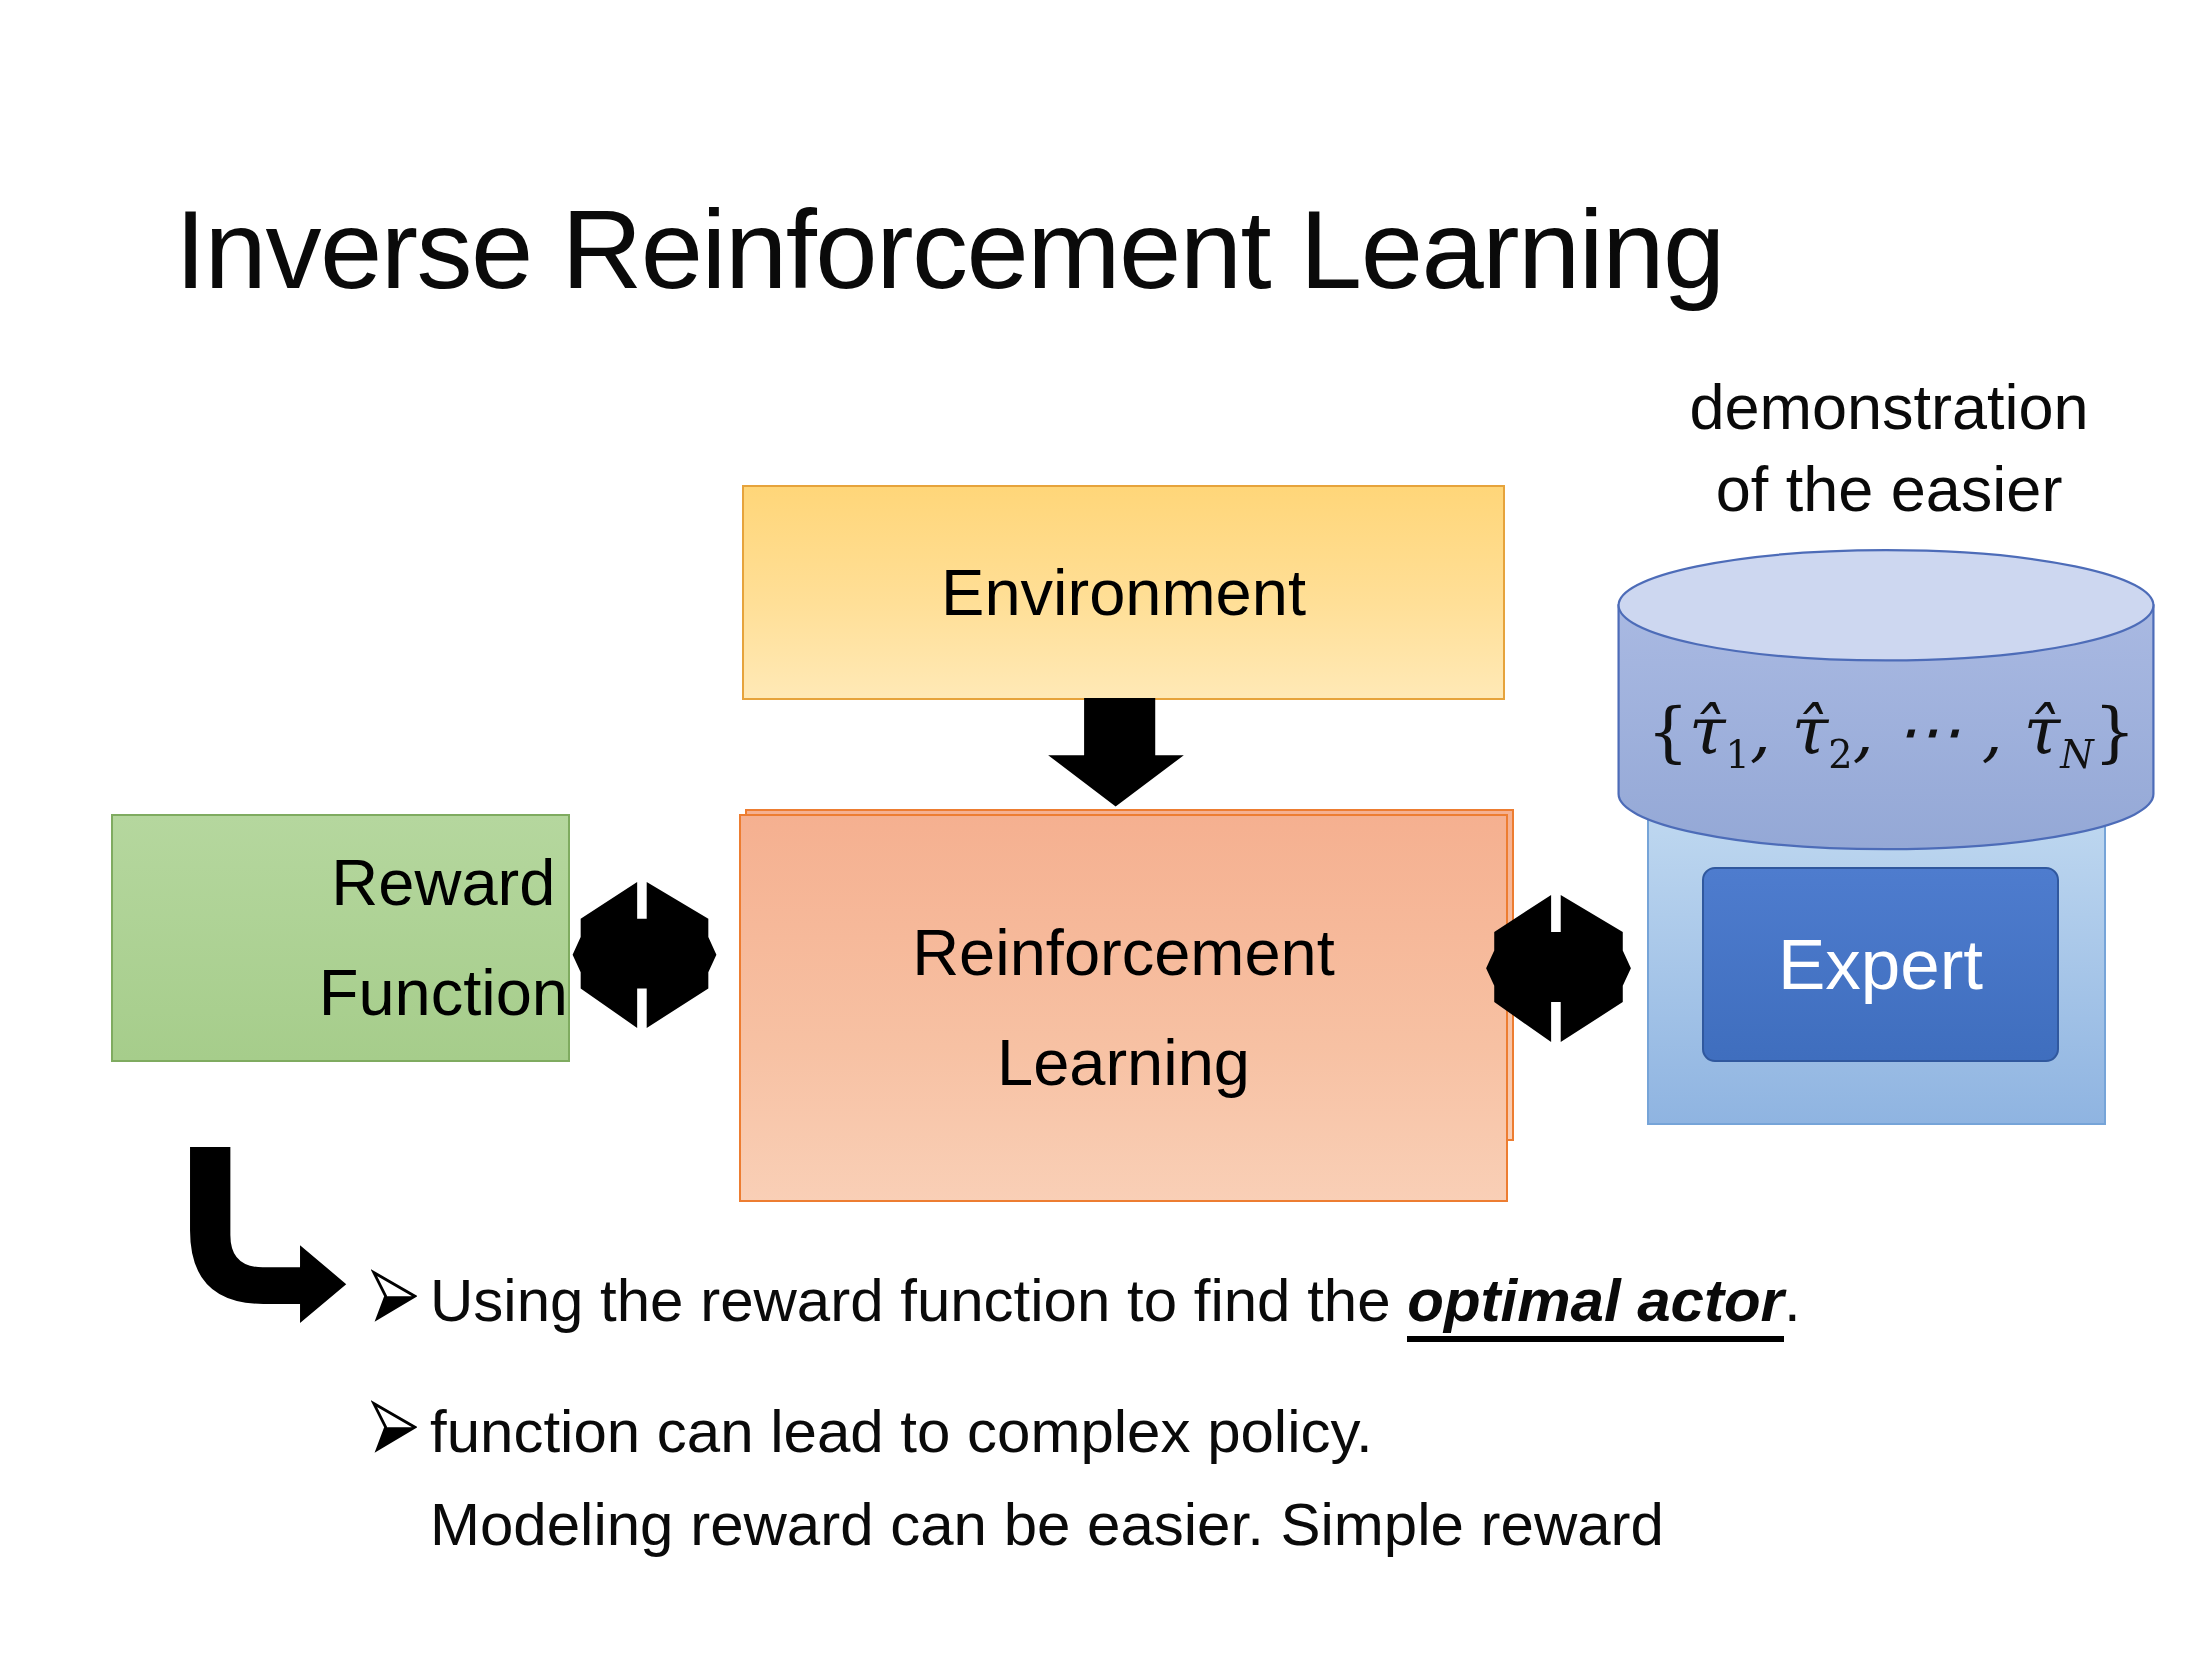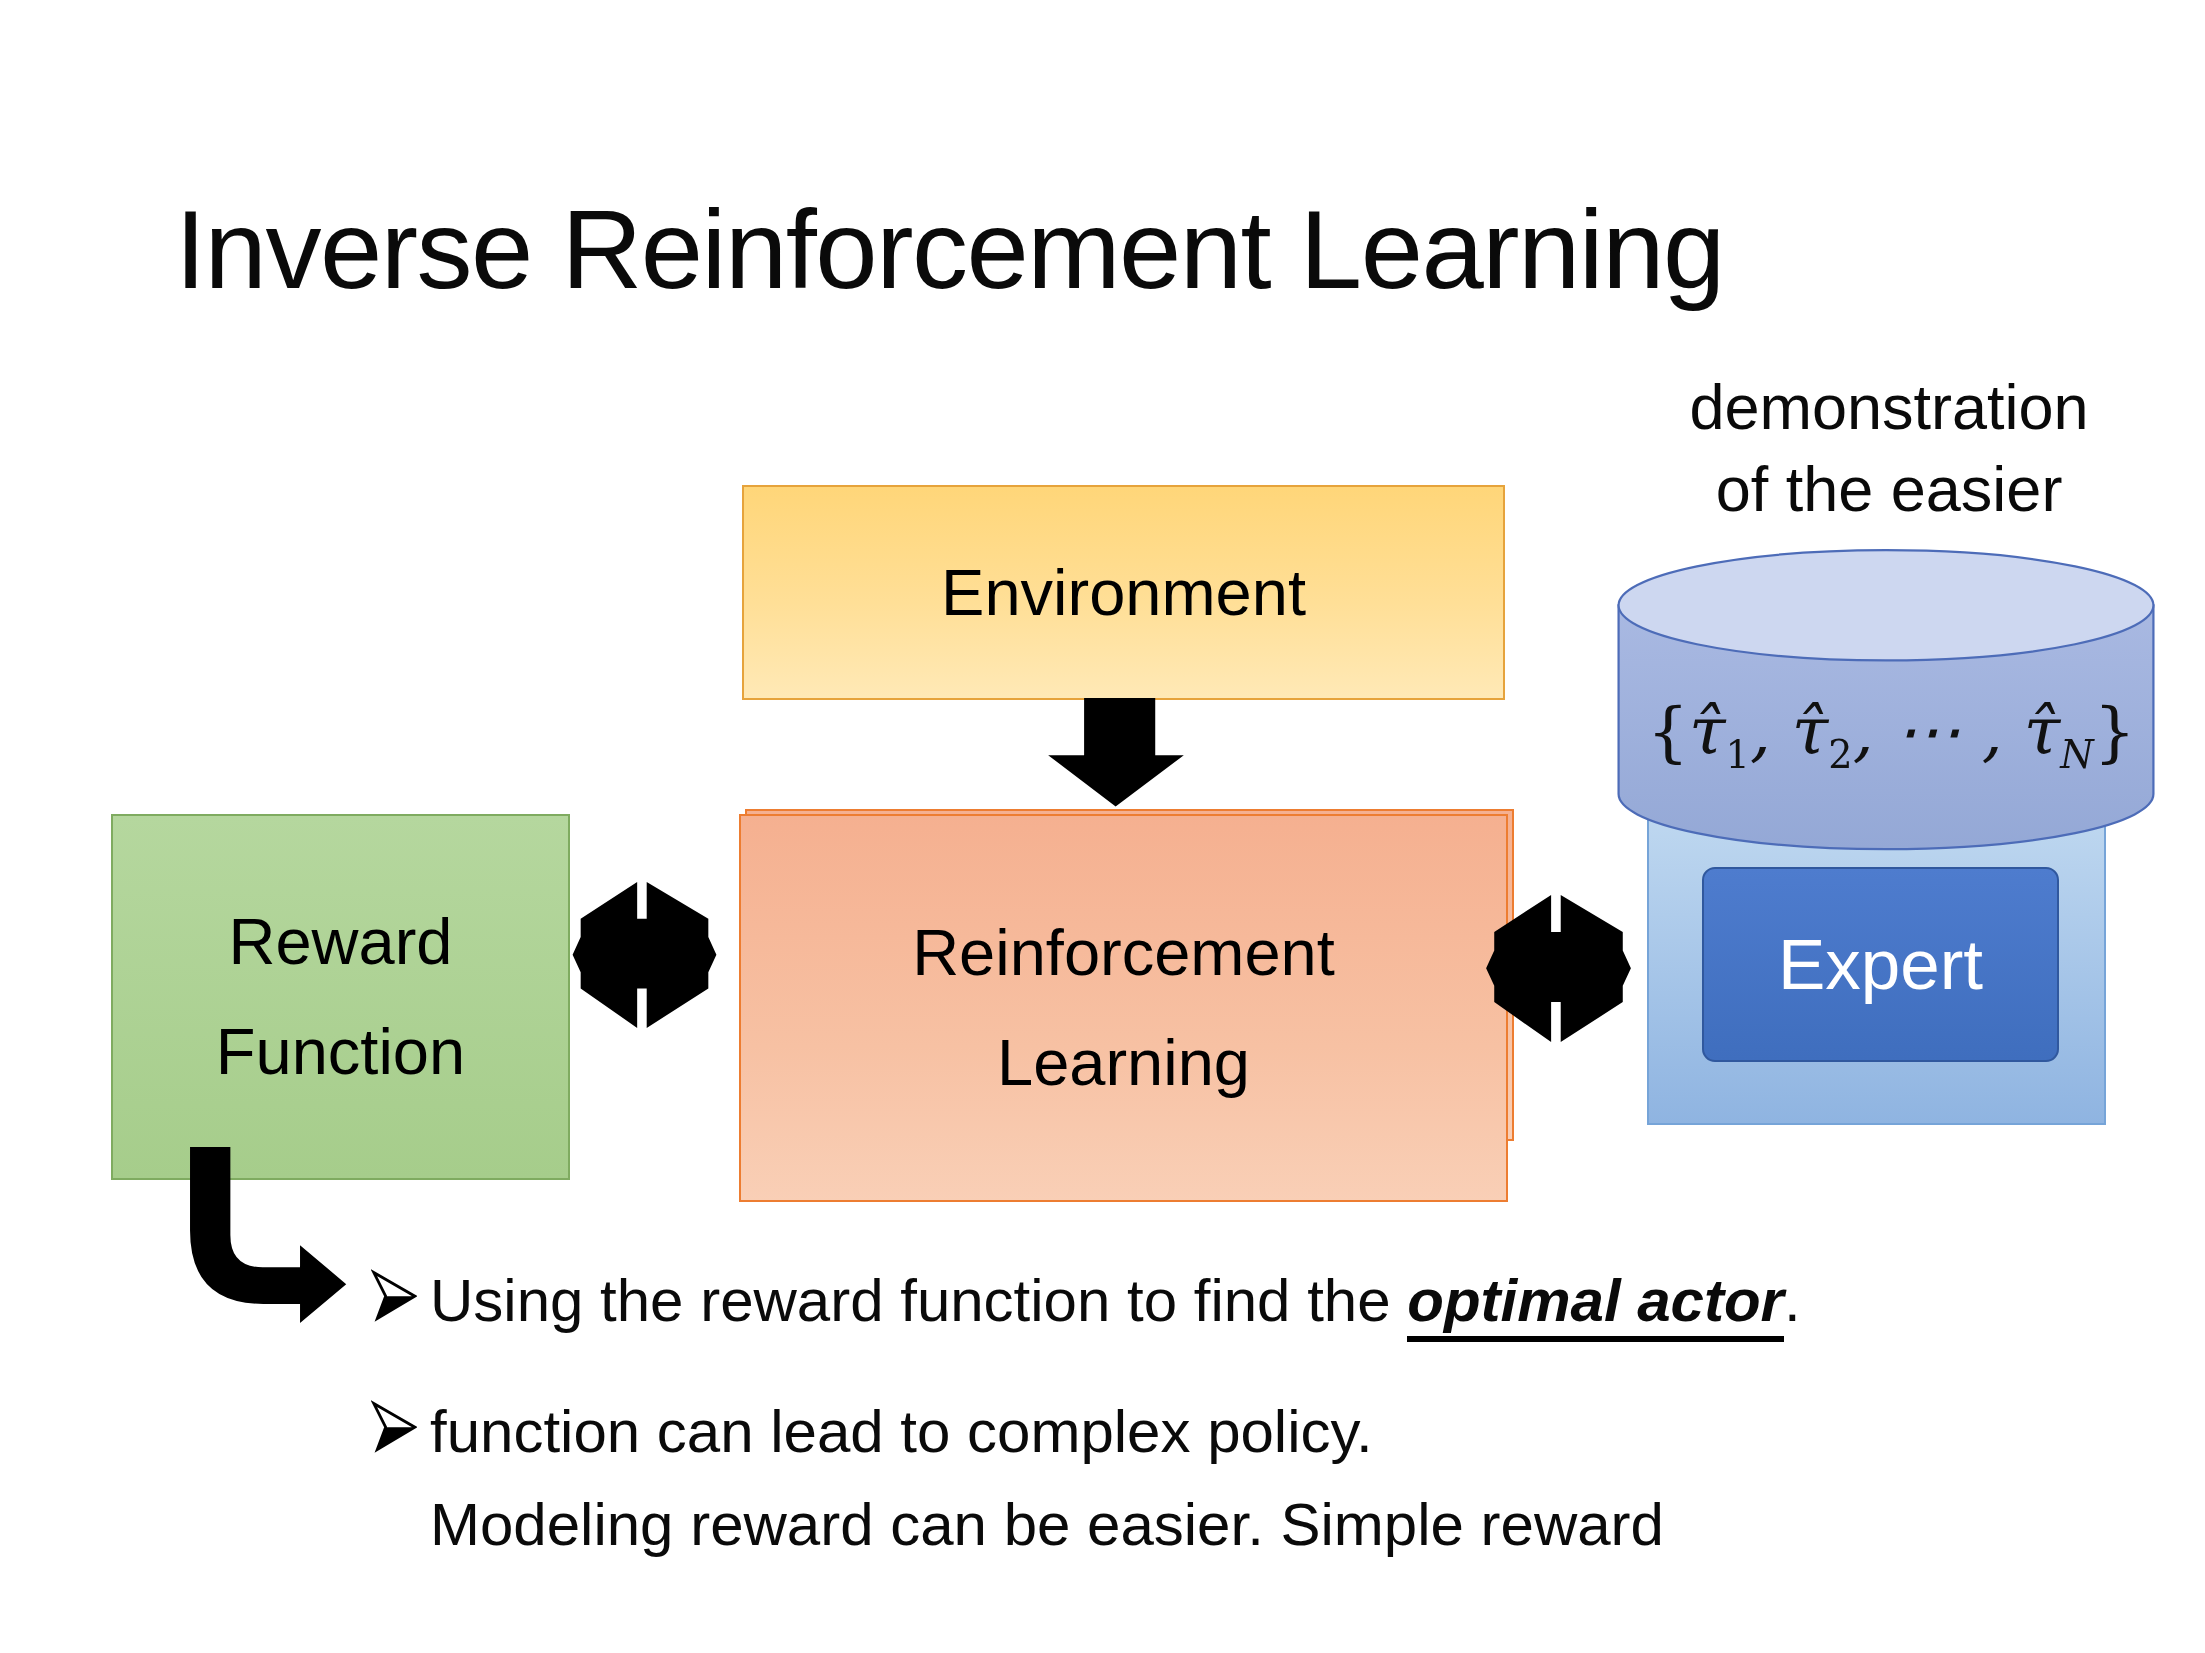--- a/index.html
+++ b/index.html
@@ -35,24 +35,24 @@
   }
 
   .env-box{
     left:742px;top:485px;width:763px;height:215px;
     background:linear-gradient(180deg,#FFD679 0%,#FFDF97 55%,#FFE9B6 100%);
     border:2.9px solid #E6A33C;
     font-size:65px;
   }
 
   .reward-box{
-    left:111px;top:814px;width:459px;height:366px;
+    left:111px;top:814px;width:459px;height:248px;
     background:linear-gradient(180deg,#B5D79E 0%,#A6CD8B 100%);
     border:2.9px solid #7FAB60;
-    font-size:65px;line-height:110px;
+    font-size:65px;line-height:110px;justify-content:flex-end;
   }
 
   .rl-ghost{
     left:745px;top:809px;width:769px;height:332px;
     background:linear-gradient(180deg,#F5B090 0%,#F7C1A3 60%,#F9CFB6 100%);
     border:2.9px solid #ED7D31;
     box-sizing:border-box;
   }
   .rl-box{
     left:739px;top:814px;width:769px;height:388px;

